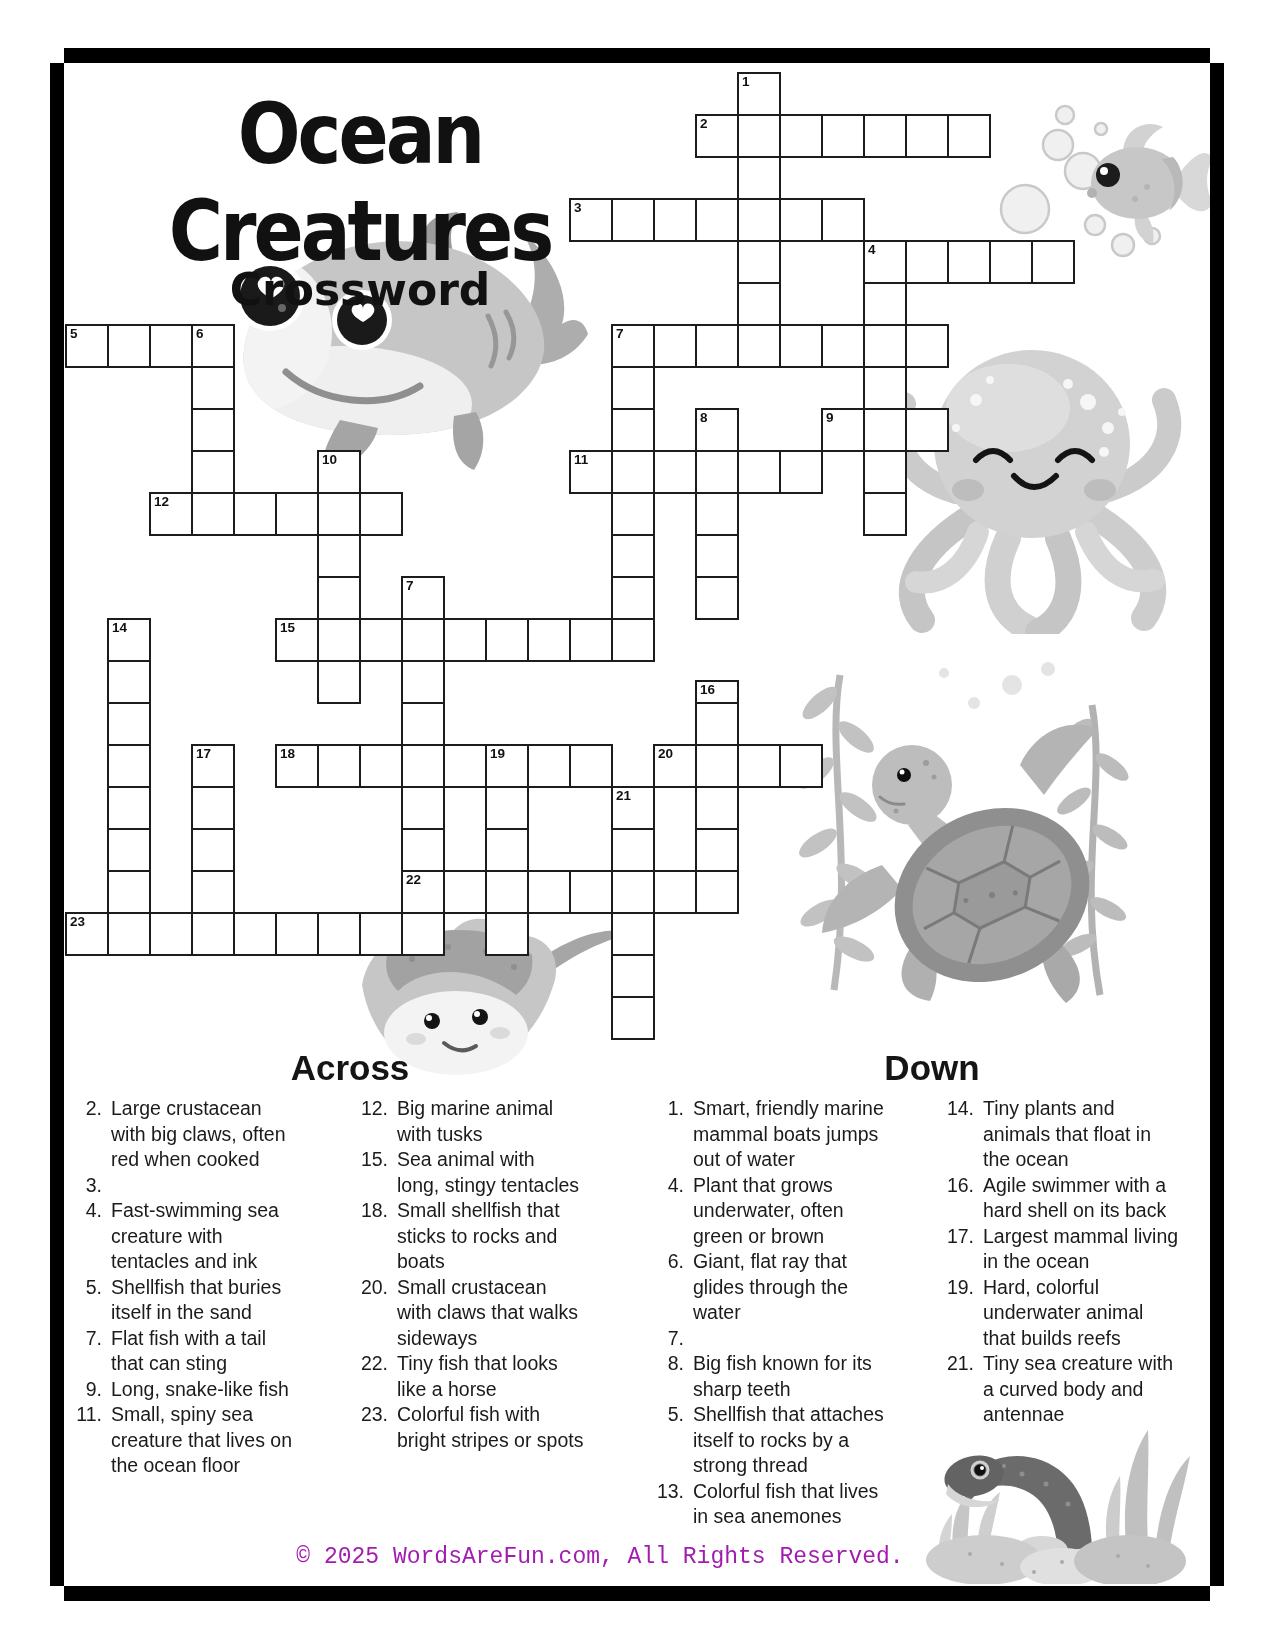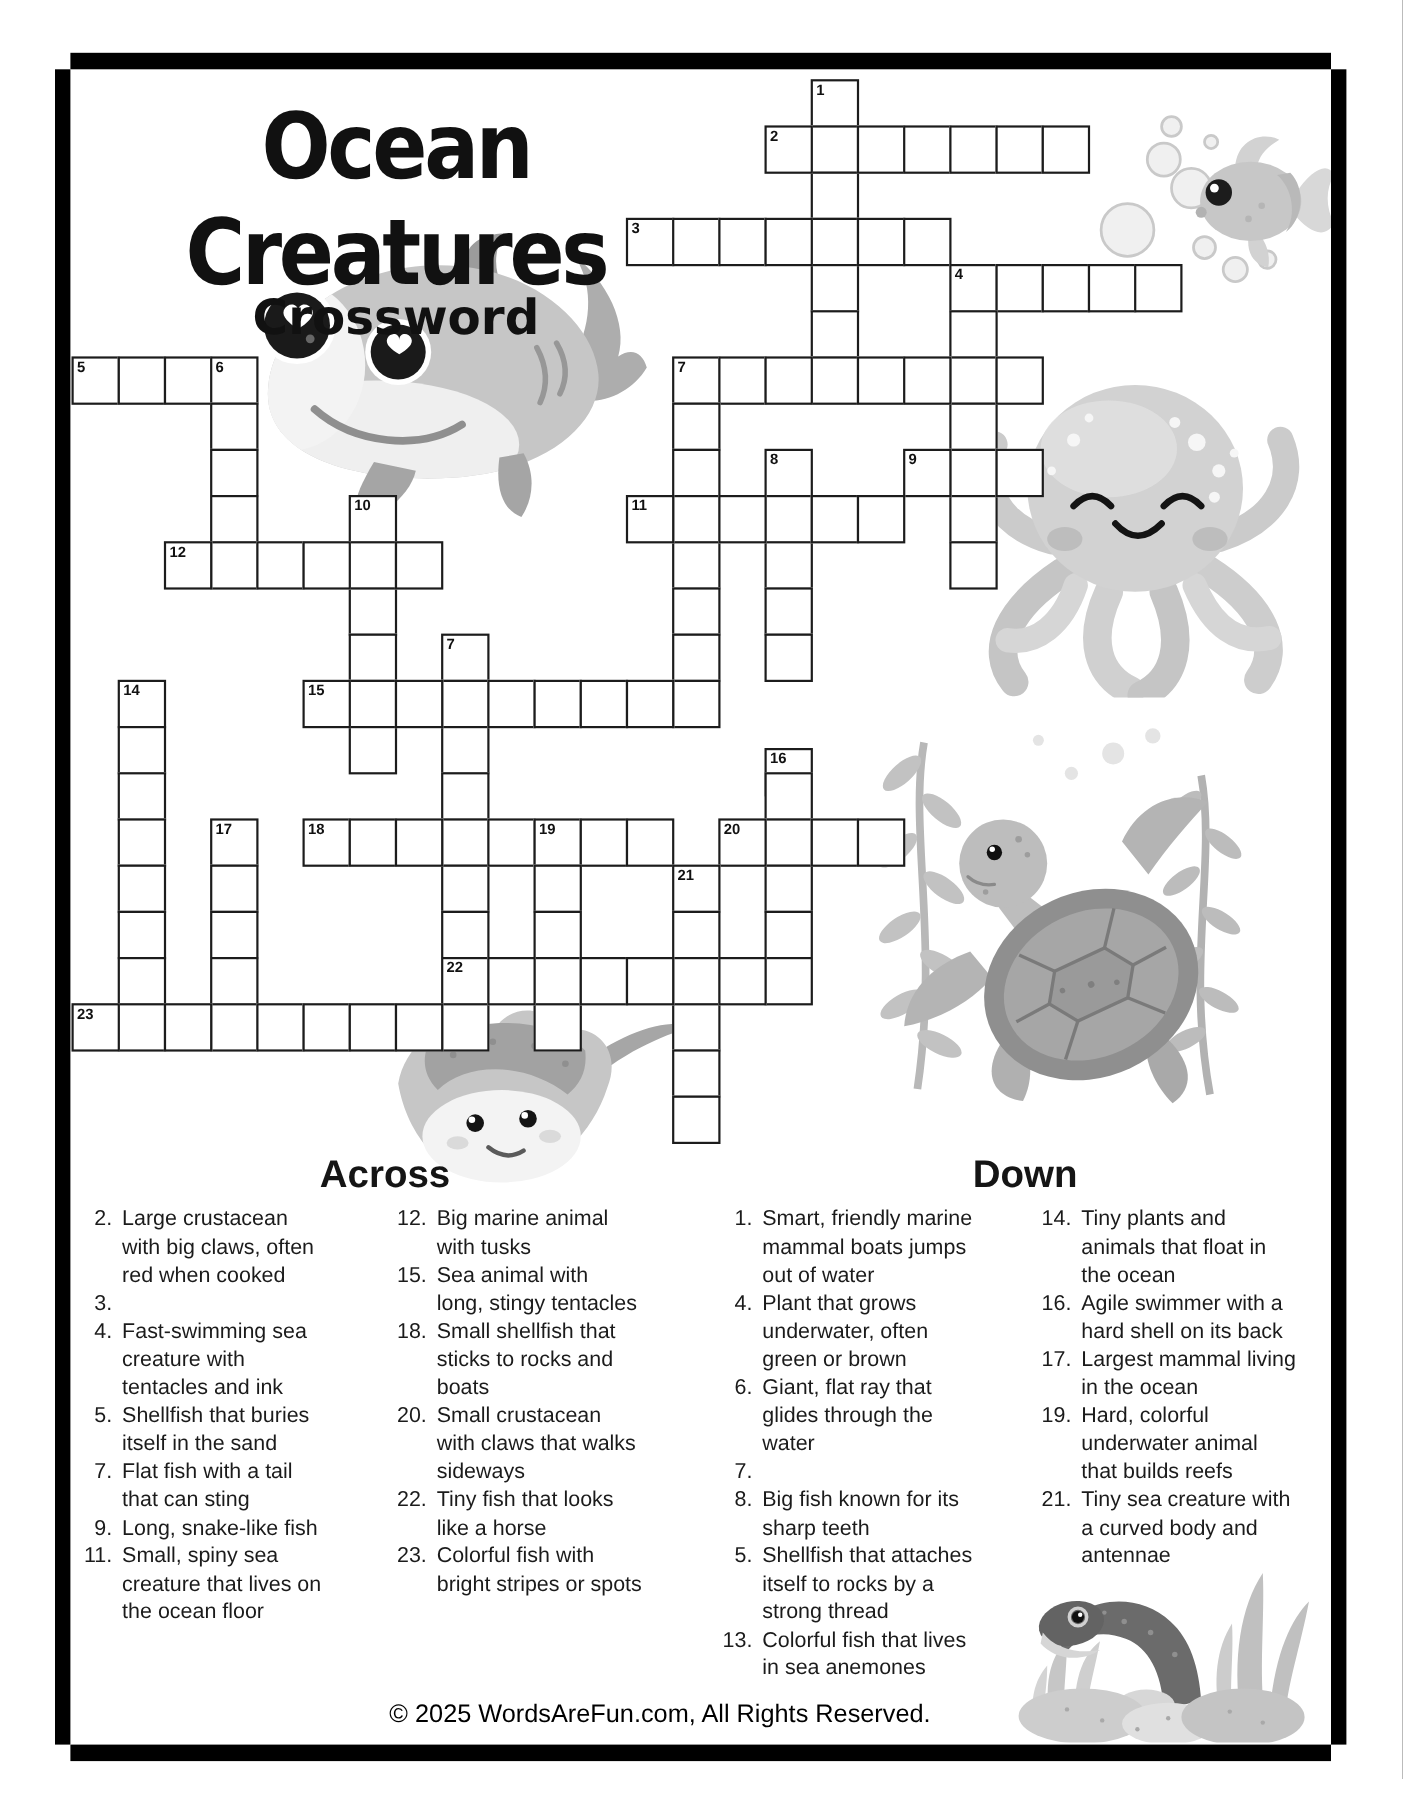--- a/index.html
+++ b/index.html
@@ -32,21 +32,21 @@
   #down-header{left:822px;top:1048px;width:220px;}
   .clue-col{position:absolute;top:1096px;z-index:30;font-size:19.5px;line-height:25.5px;}
   #across-col1{left:64px;width:282px;}
   #across-col2{left:350px;width:282px;}
   #down-col1{left:646px;width:286px;}
   #down-col2{left:936px;width:262px;}
   .clue{display:flex;}
   .cnum{flex:none;width:38px;text-align:right;}
   .ctxt{margin-left:9px;white-space:pre-line;}
   #footer{position:absolute;left:200px;top:1544px;width:800px;text-align:center;z-index:30;
-          font-size:23px;color:#000000;}
+          font-size:23px;color:#a21caf;font-family:Liberation Mono, monospace;}
 </style>
 </head>
 <body>
 
 <div id="page">
 
   <div class="bar" id="bar-top"></div>
   <div class="bar" id="bar-bottom"></div>
   <div class="bar" id="bar-left"></div>
   <div class="bar" id="bar-right"></div>

